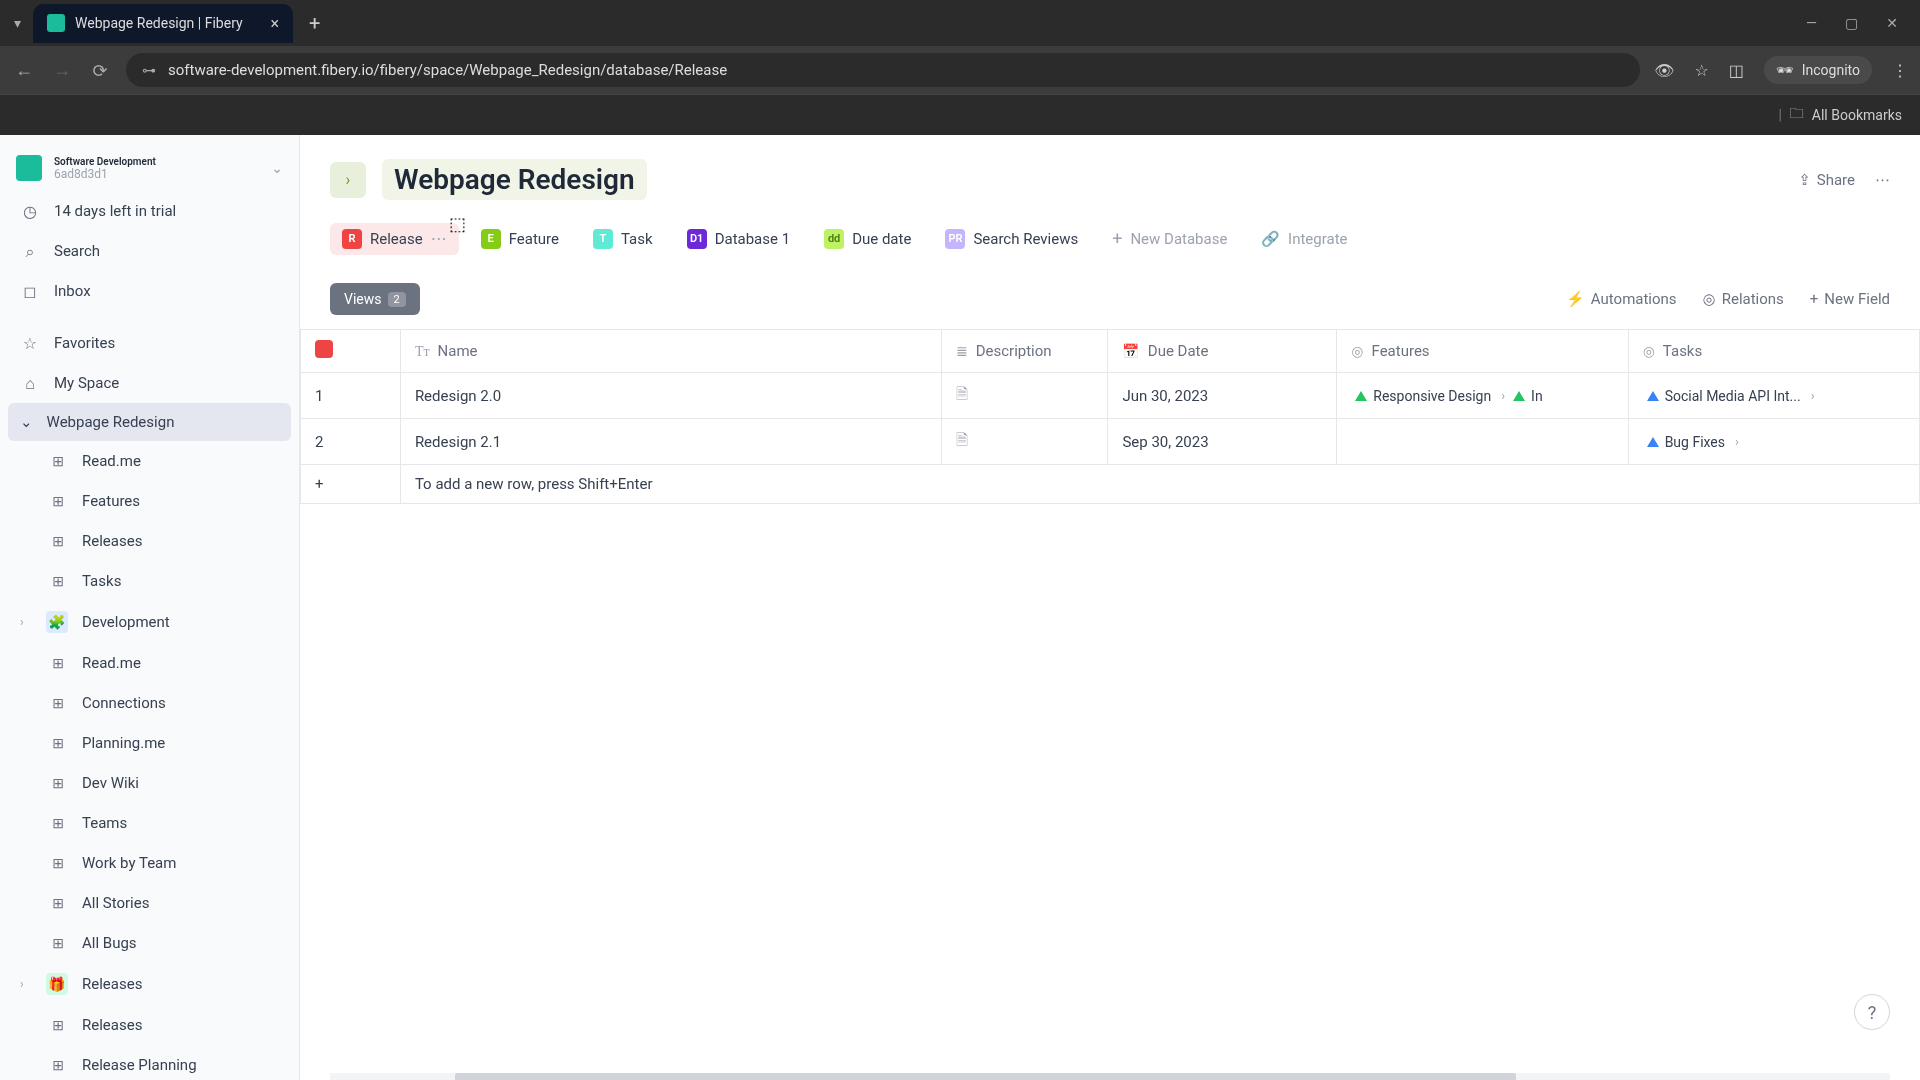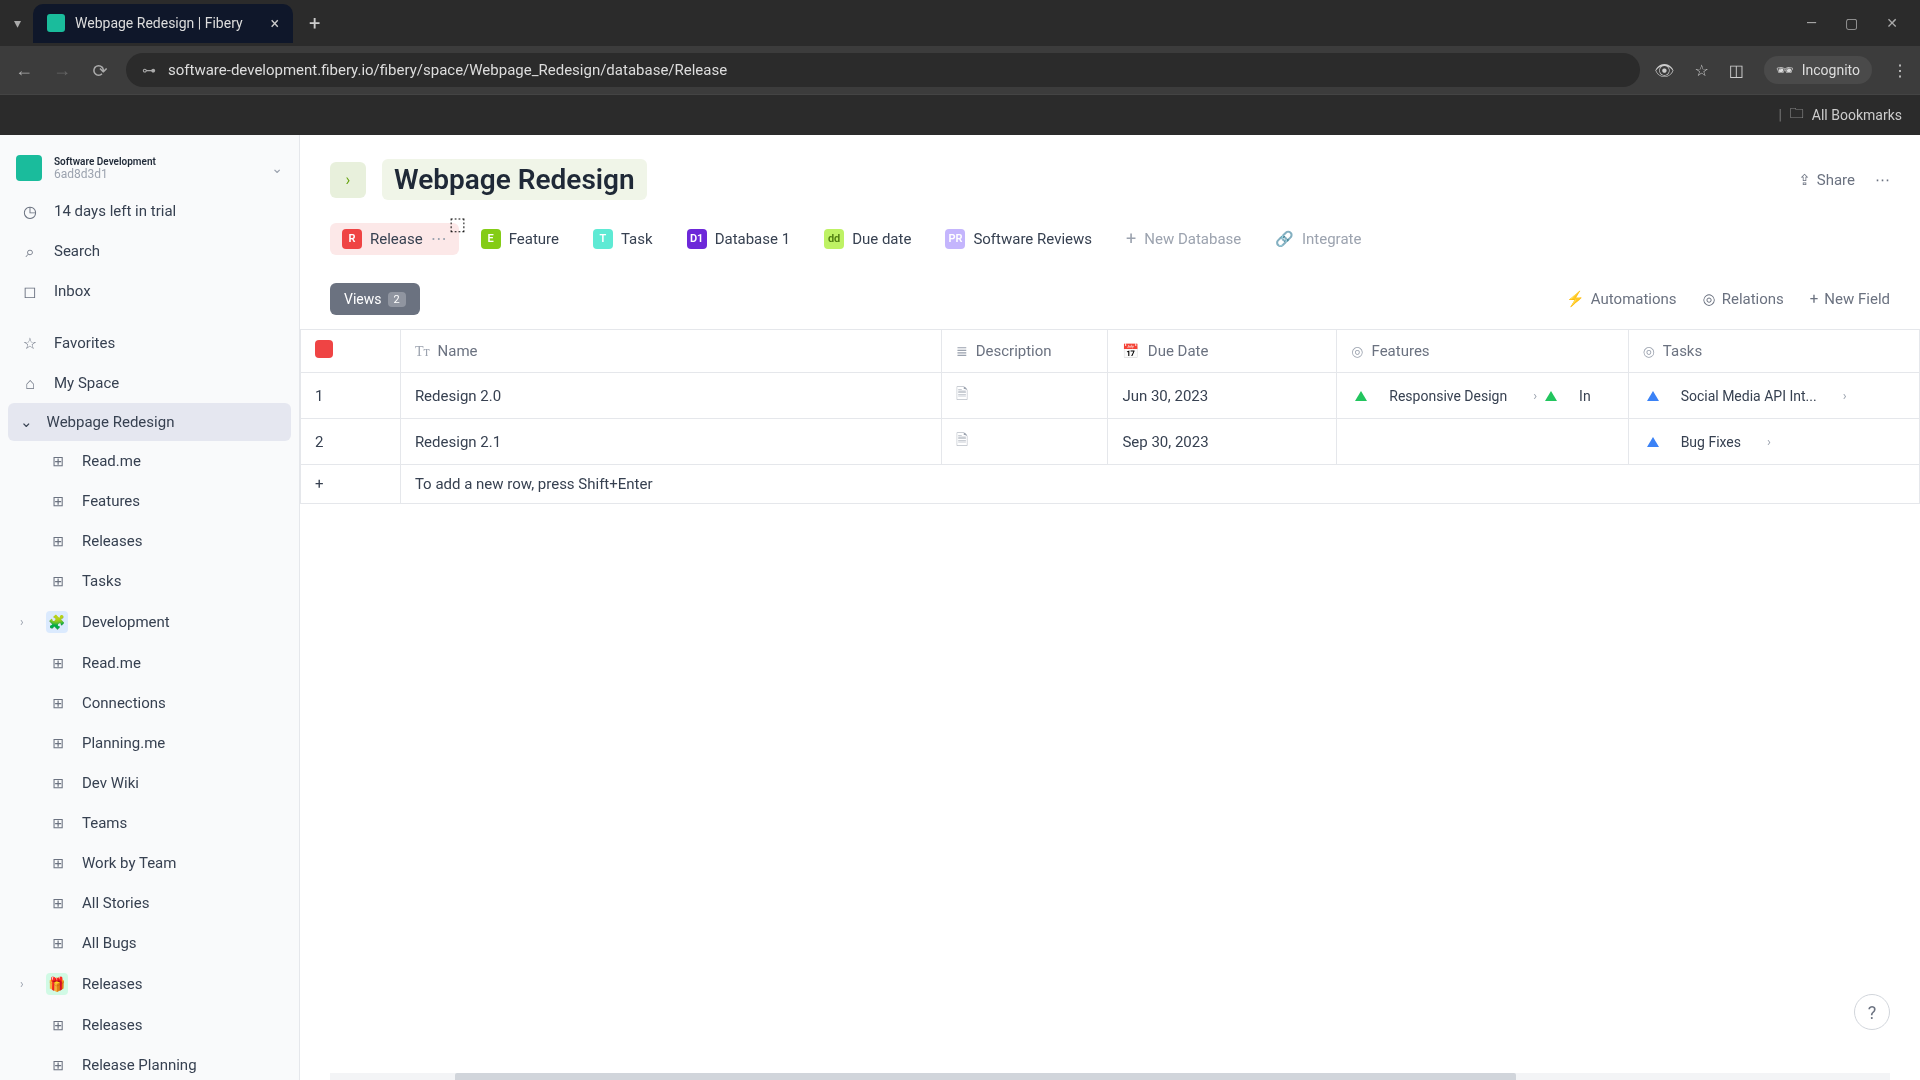--- a/index.html
+++ b/index.html
@@ -83,21 +83,21 @@
 
 .table-wrap { overflow-x: auto; padding-left: 0; position: relative; }
 .data-table { border-collapse: collapse; width: 100%; }
 .data-table th, .data-table td { border: 1px solid #e5e7eb; padding: 10px 14px; text-align: left; font-size: 15px; color: #374151; vertical-align: middle; }
 .data-table th { font-weight: 400; color: #6b7280; background: #fff; }
 .col-idx { width: 96px; text-align: right; color: #9ca3af; padding-right: 20px; }
 .col-idx-header { text-align: center; }
 .mini-badge { width: 18px; height: 18px; background: #ef4444; border-radius: 4px; display: inline-block; }
 .th-icon { color: #9ca3af; margin-right: 8px; font-size: 14px; font-family: Liberation Serif, serif; }
 .desc-icon { color: #9ca3af; }
-.tag { display: inline-flex; align-items: center; gap: 22px; padding: 2px 4px; font-size: 14px; color: #374151; }
+.tag { display: inline-flex; align-items: center; gap: 6px; padding: 2px 4px; font-size: 14px; color: #374151; }
 .tag-tri { width: 0; height: 0; border-left: 6px solid transparent; border-right: 6px solid transparent; border-bottom: 10px solid; display: inline-block; }
 .tri-green { border-bottom-color: #22c55e; }
 .tri-blue { border-bottom-color: #3b82f6; }
 .tag-chevron { color: #9ca3af; font-size: 13px; margin-left: 4px; }
 .add-row { color: #ef4444; font-size: 18px; text-align: right; padding-right: 20px; }
 .add-row-text { color: #9ca3af; }
 
 .h-scroll-track { height: 12px; background: #f3f4f6; position: relative; margin: 0 30px; }
 .h-scroll-thumb { position: absolute; height: 100%; background: #d1d5db; left: 8%; width: 68%; border-radius: 2px; }
 
@@ -289,21 +289,21 @@
         <div class="db-tab">
           <span class="db-tab-badge badge-D1">D1</span>
           <span>Database 1</span>
         </div>
         <div class="db-tab">
           <span class="db-tab-badge badge-dd">dd</span>
           <span>Due date</span>
         </div>
         <div class="db-tab">
           <span class="db-tab-badge badge-PR">PR</span>
-          <span>Software Reviews</span>
+          <span>Search Reviews</span>
         </div>
         <div class="db-tab ghost">
           <span class="plus">+</span>
           <span>New Database</span>
         </div>
         <div class="db-tab ghost">
           <span>🔗</span>
           <span>Integrate</span>
         </div>
       </div>

